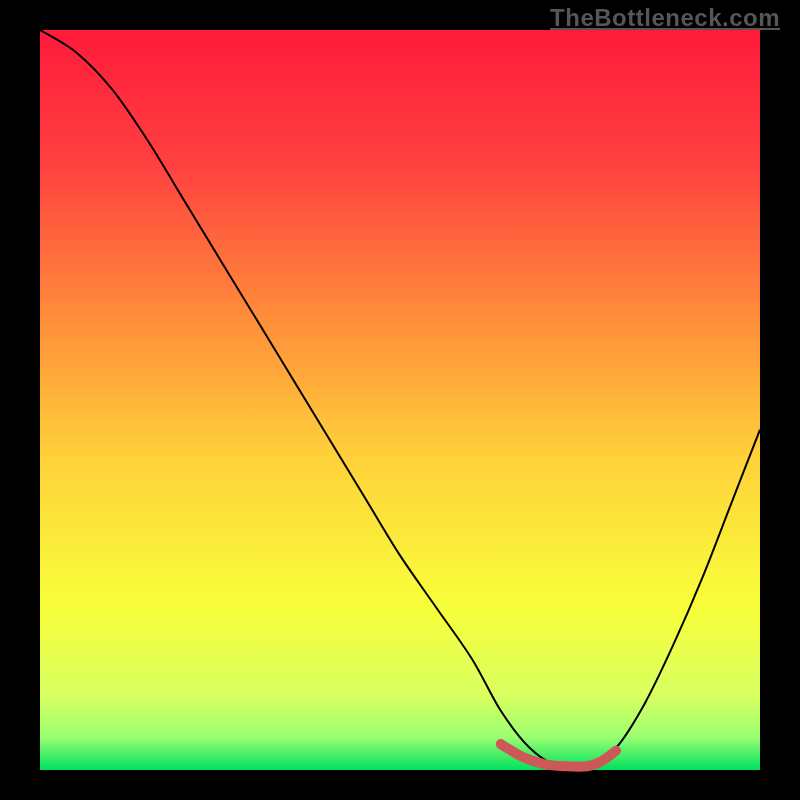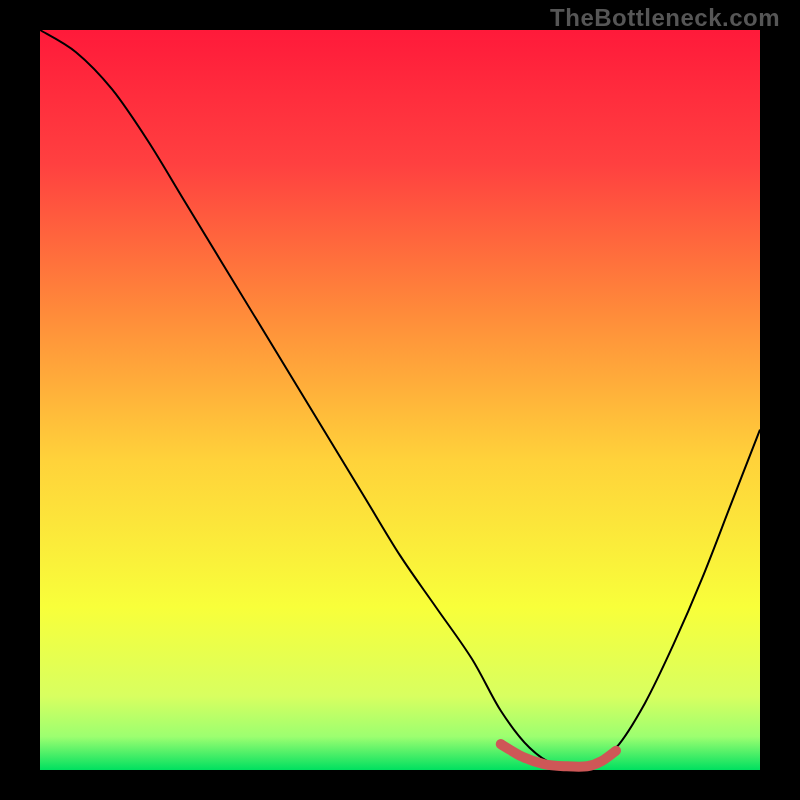--- a/index.html
+++ b/index.html
@@ -12,20 +12,21 @@
   }
   .watermark {
     position: absolute;
     top: 4px;
     right: 20px;
     font-family: Arial, Helvetica, sans-serif;
     font-size: 24px;
     font-weight: bold;
     color: #565656;
     letter-spacing: 0.5px;
+    text-decoration: underline;
   }
   .plot-area {
     position: absolute;
     left: 40px;
     top: 30px;
     width: 720px;
     height: 740px;
   }
   .gradient-bg {
     position: absolute;

